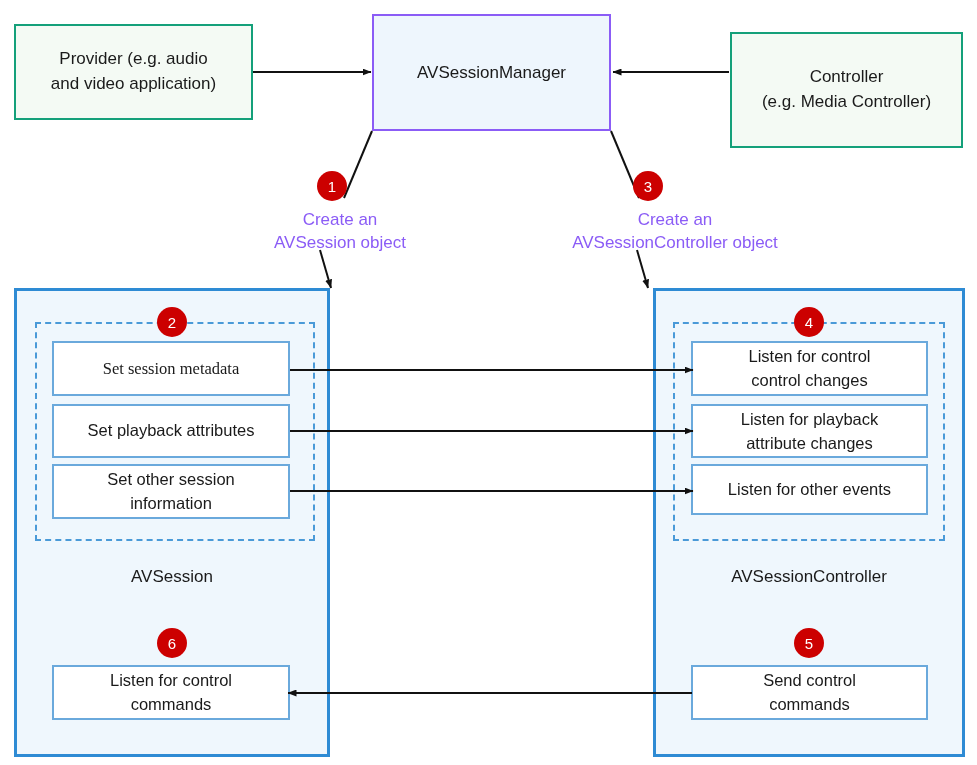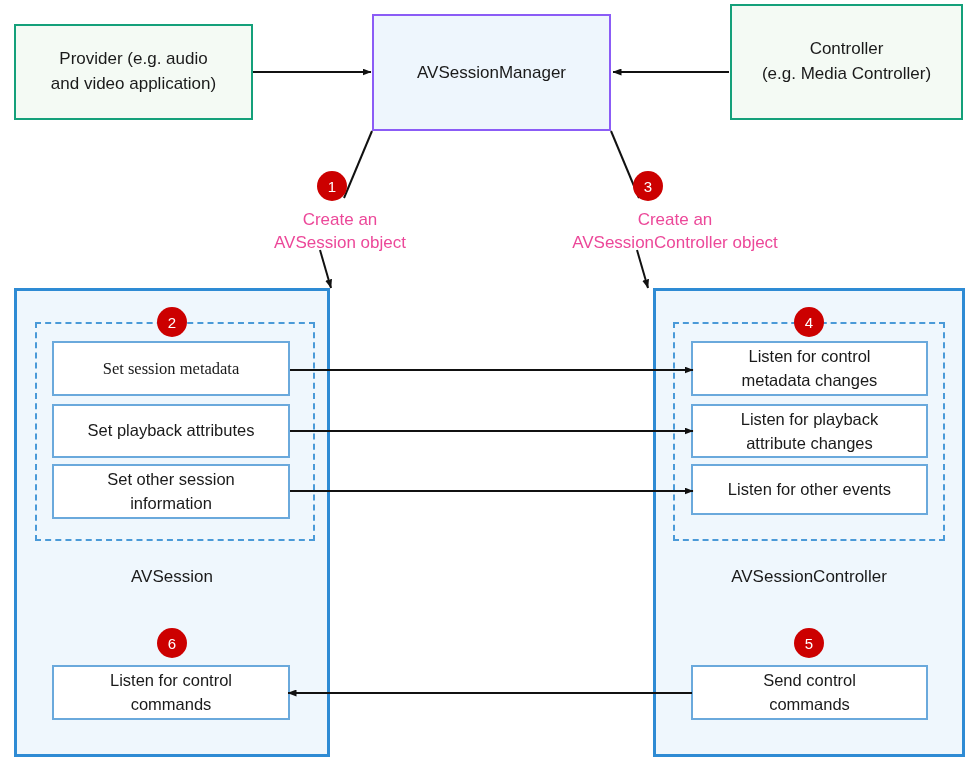--- a/index.html
+++ b/index.html
@@ -87,21 +87,21 @@
     justify-content: center;
     font-size: 15px;
     line-height: 1;
     z-index: 20;
   }
 
   
   .callout {
     text-align: center;
     font-size: 17px;
-    color: #ec4899;
+    color: #8b5cf6;
     line-height: 1.35;
     white-space: nowrap;
   }
 
   
   #wires {
     position: absolute;
     left: 0; top: 0;
     width: 977px;
     height: 765px;
@@ -146,21 +146,21 @@
     <div>
       <span>Provider (e.g. audio</span><br>
       <span>and video application)</span>
     </div>
   </div>
 
   <div class="abs manager-box" style="left:372px; top:14px; width:239px; height:117px;">
     <span>AVSessionManager</span>
   </div>
 
-  <div class="abs actor-box" style="left:730px; top:4px; width:233px; height:116px;text-align:center;">
+  <div class="abs actor-box" style="left:730px; top:32px; width:233px; height:116px;text-align:center;">
     <div>
       <span>Controller</span><br>
       <span>(e.g. Media Controller)</span>
     </div>
   </div>
 
   <div class="abs badge" style="left:317px; top:171px; width:30px; height:30px;">
     <span>1</span>
   </div>
   <div class="abs callout" style="left:245px; top:209px; width:190px;">
@@ -222,21 +222,21 @@
 
   <div class="abs dashed-group" style="left:673px; top:322px; width:272px; height:219px;"></div>
 
   <div class="abs badge" style="left:794px; top:307px; width:30px; height:30px;">
     <span>4</span>
   </div>
 
   <div class="abs action-box" style="left:691px; top:341px; width:237px; height:55px;">
     <div>
       <span>Listen for control</span><br>
-      <span>metadata changes</span>
+      <span>control changes</span>
     </div>
   </div>
 
   <div class="abs action-box" style="left:691px; top:404px; width:237px; height:54px;align-items:flex-end;">
     <div>
       <span>Listen for playback</span><br>
       <span>attribute changes</span>
     </div>
   </div>
 

